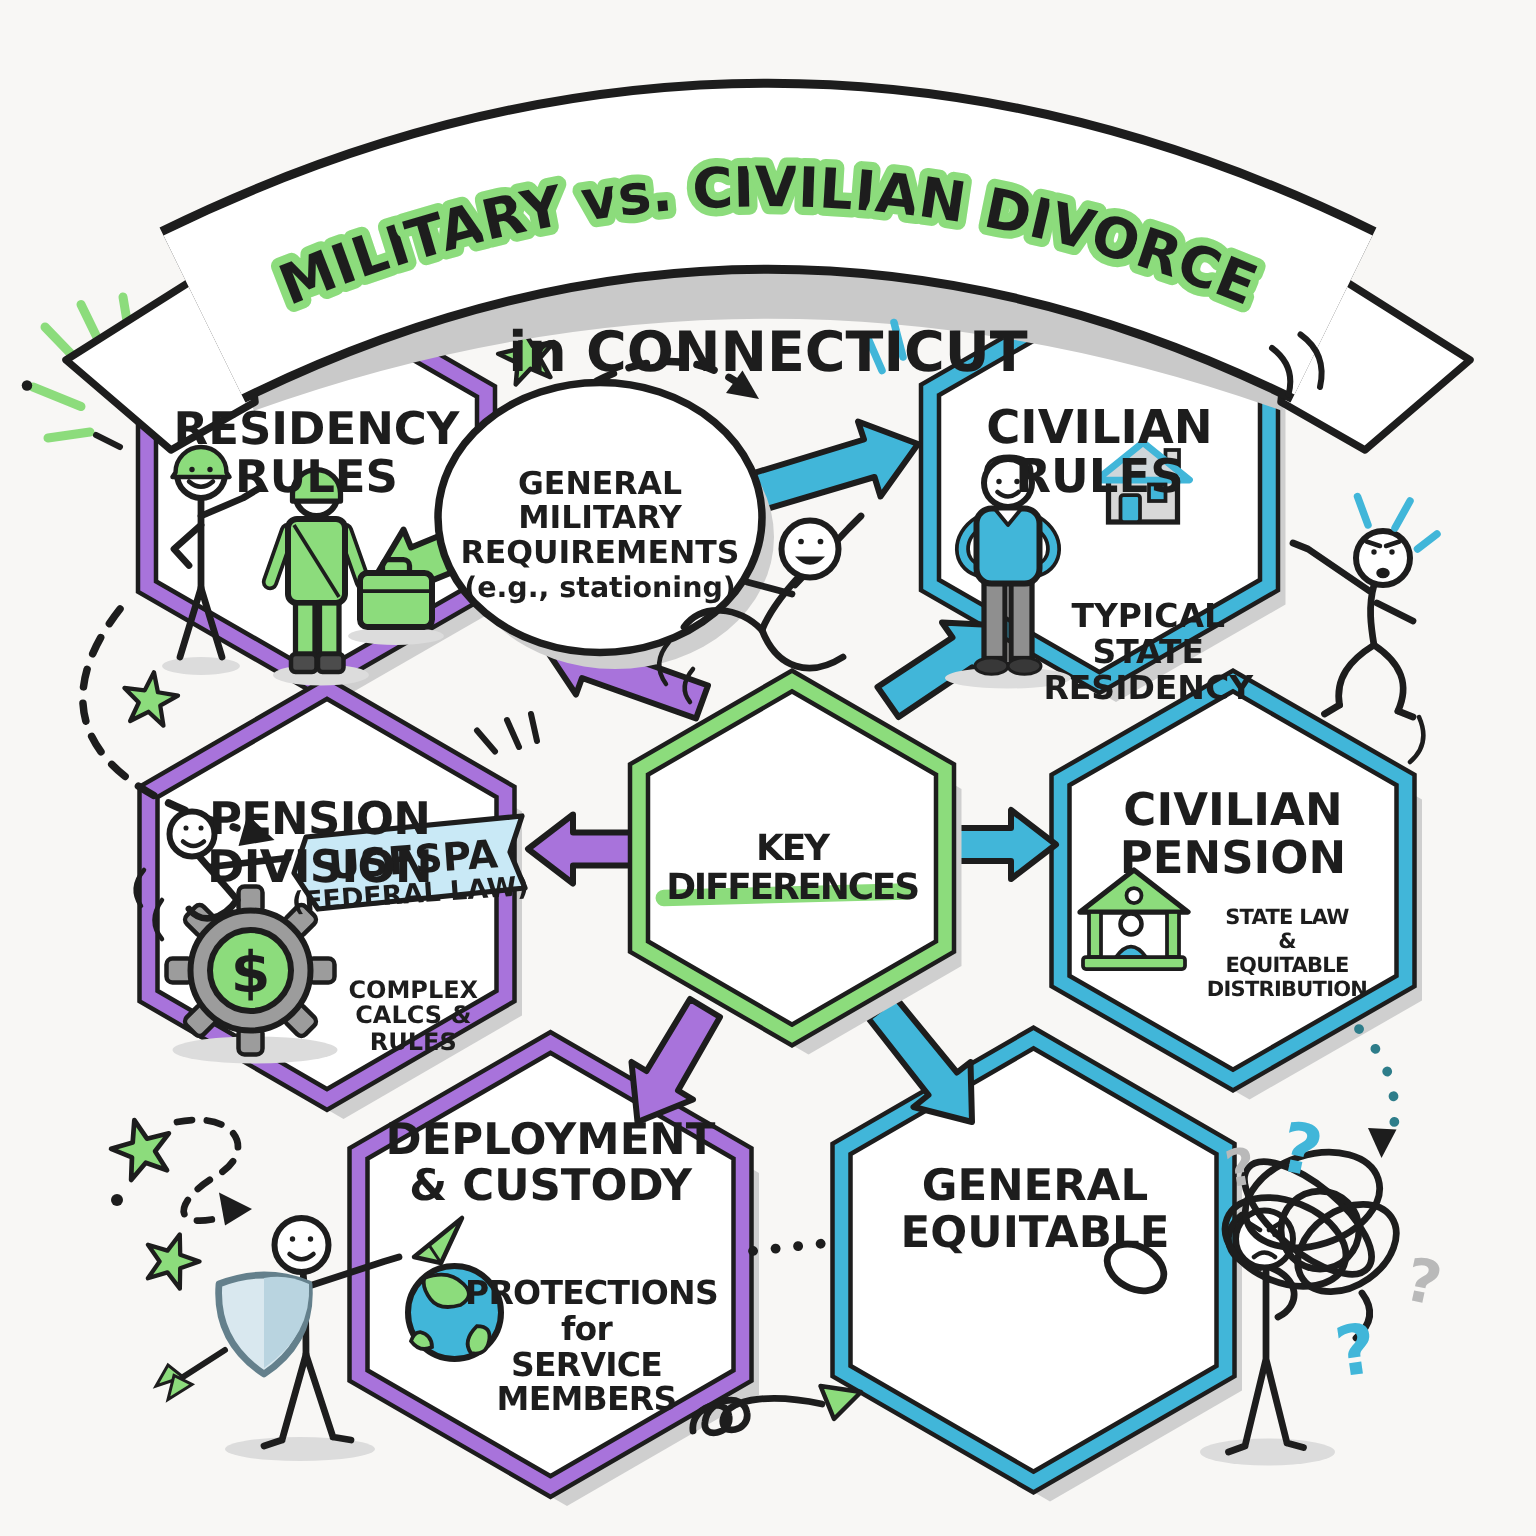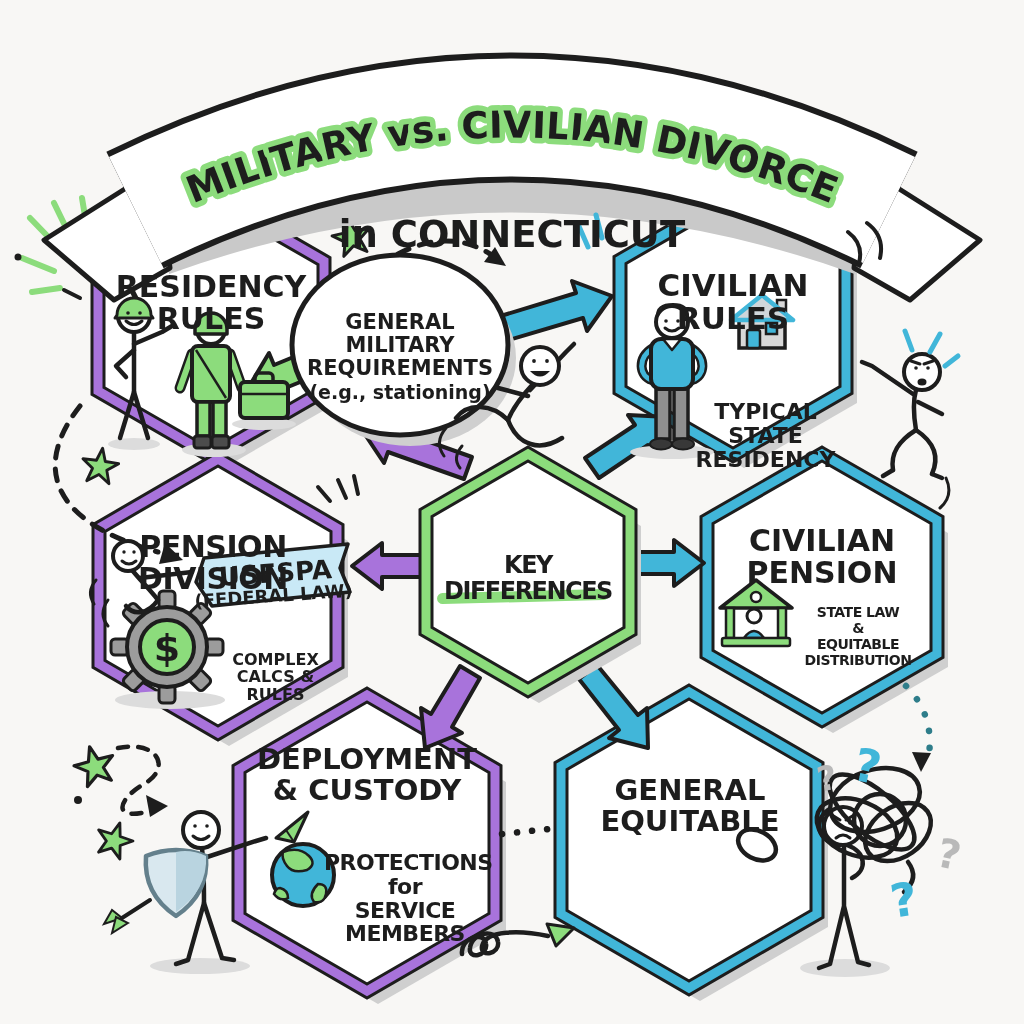--- a/index.html
+++ b/index.html
@@ -374,20 +374,20 @@
 
 <div class="txt" style="left:712px;top:493px;width:220px;font-size:30px;">CIVILIAN
 PENSION</div>
 <div class="txt" style="left:779px;top:573px;width:158px;font-size:14px;line-height:1.14;letter-spacing:-0.5px;">STATE LAW
 &amp;
 EQUITABLE
 DISTRIBUTION</div>
 
 <div class="txt" style="left:243px;top:712px;width:248px;font-size:29px;">DEPLOYMENT
 &amp; CUSTODY</div>
-<div class="txt" style="left:324px;top:819px;width:162px;font-size:22px;letter-spacing:-0.5px;">PROTECTIONS
+<div class="txt" style="left:310px;top:819px;width:162px;font-size:22px;letter-spacing:-0.5px;">PROTECTIONS
 for
 SERVICE
 MEMBERS</div>
 
 <div class="txt" style="left:569px;top:743px;width:242px;font-size:29px;">GENERAL
 EQUITABLE</div>
 </div>
 
 </body></html>

